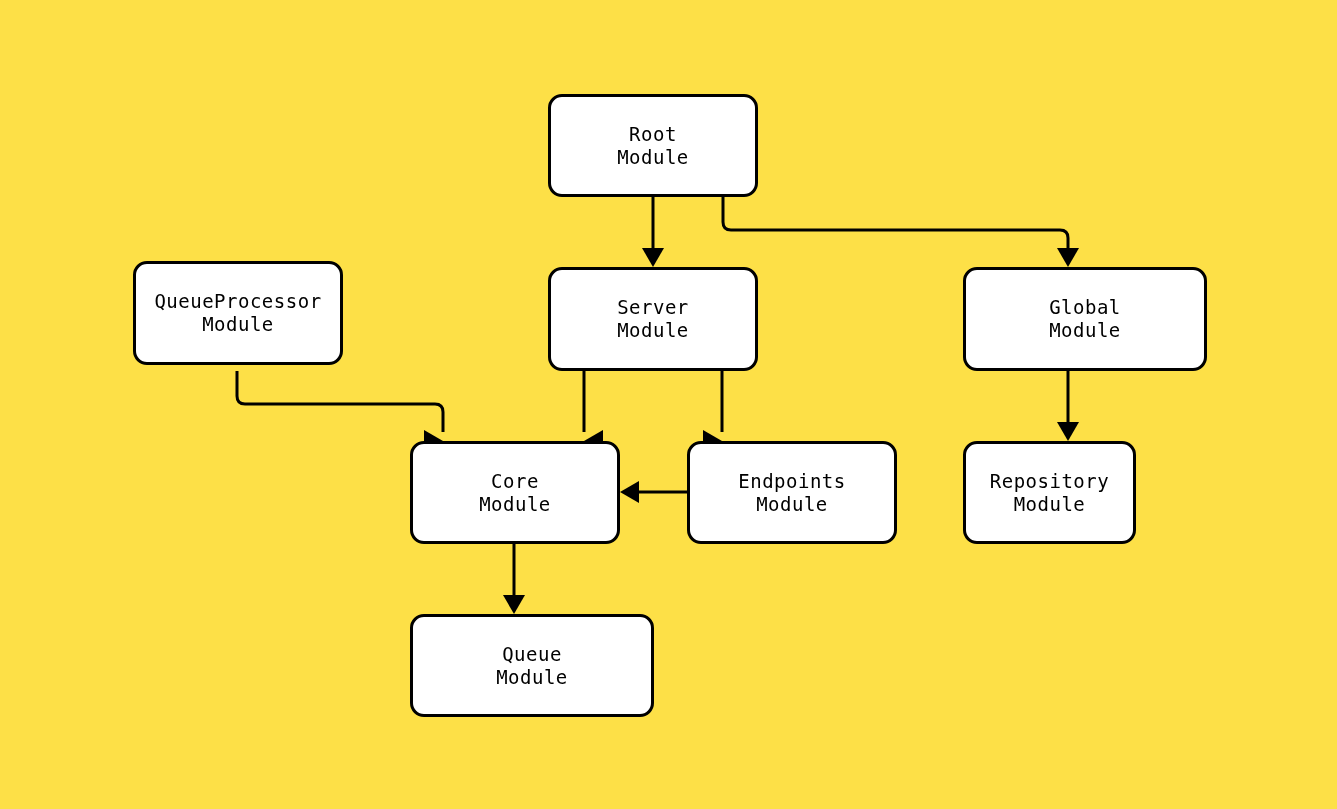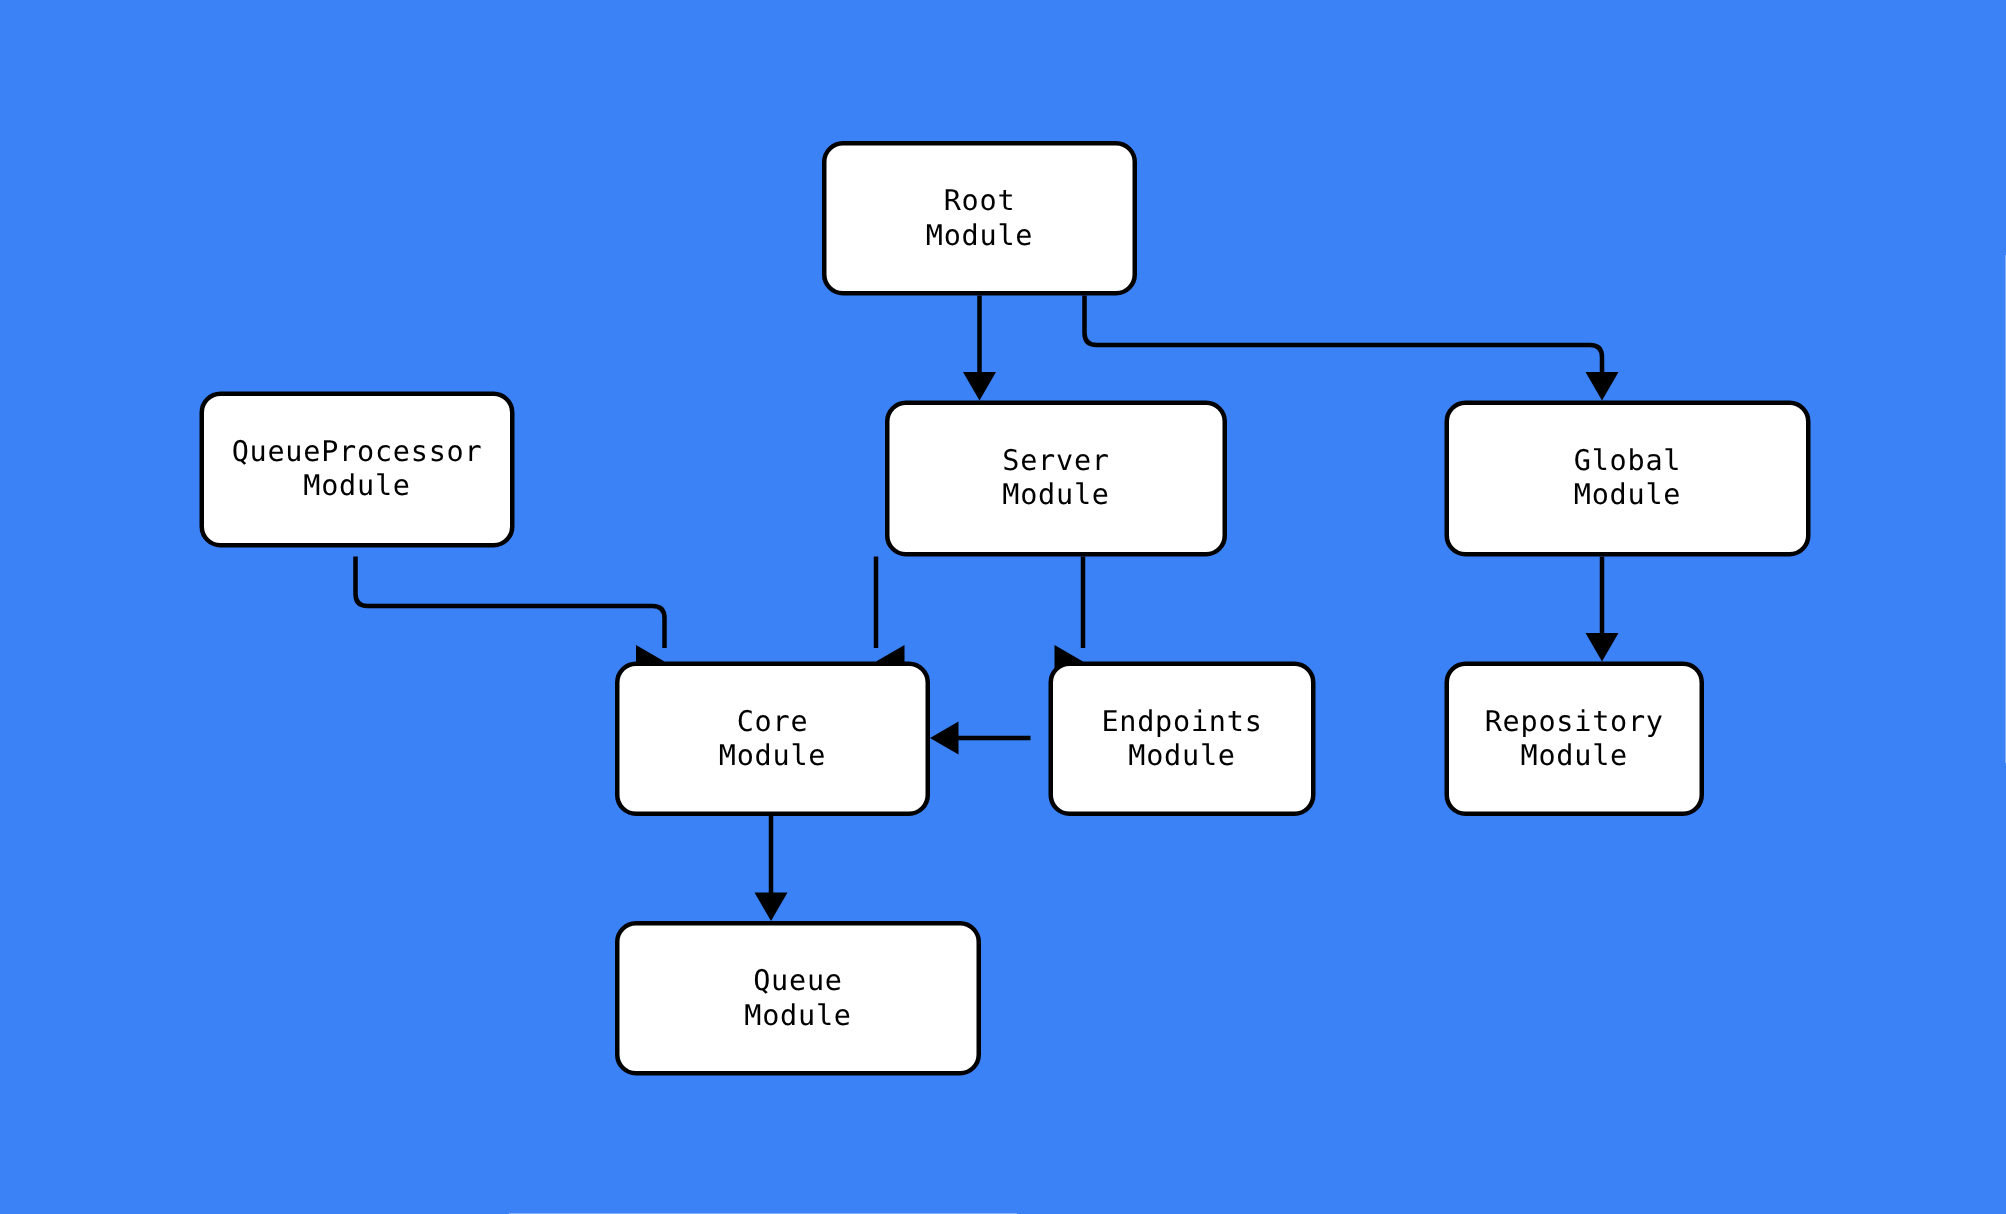--- a/index.html
+++ b/index.html
@@ -11,21 +11,21 @@
   body {
     width: 1337px;
     height: 809px;
     font-family: "DejaVu Sans Mono", "Liberation Mono", monospace;
     overflow: hidden;
   }
   #diagram-canvas {
     position: relative;
     width: 1337px;
     height: 809px;
-    background: #3b82f6;
+    background: #fde047;
   }
   #edge-layer {
     position: absolute;
     top: 0;
     left: 0;
     width: 1337px;
     height: 809px;
   }
   .node {
     position: absolute;
@@ -80,36 +80,36 @@
   <div class="node" style="left:548px; top:94px; width:210px; height:103px;">
     <span class="node-line">Root</span>
     <span class="node-line">Module</span>
   </div>
 
   <div class="node" style="left:133px; top:261px; width:210px; height:104px;">
     <span class="node-line">QueueProcessor</span>
     <span class="node-line">Module</span>
   </div>
 
-  <div class="node" style="left:548px; top:267px; width:228px; height:104px;margin-left:42px;">
+  <div class="node" style="left:548px; top:267px; width:210px; height:104px;">
     <span class="node-line">Server</span>
     <span class="node-line">Module</span>
   </div>
 
   <div class="node" style="left:963px; top:267px; width:244px; height:104px;">
     <span class="node-line">Global</span>
     <span class="node-line">Module</span>
   </div>
 
   <div class="node" style="left:410px; top:441px; width:210px; height:103px;">
     <span class="node-line">Core</span>
     <span class="node-line">Module</span>
   </div>
 
-  <div class="node" style="left:687px; top:441px; width:178px; height:103px;margin-left:12px;">
+  <div class="node" style="left:687px; top:441px; width:210px; height:103px;">
     <span class="node-line">Endpoints</span>
     <span class="node-line">Module</span>
   </div>
 
   <div class="node" style="left:963px; top:441px; width:173px; height:103px;">
     <span class="node-line">Repository</span>
     <span class="node-line">Module</span>
   </div>
 
   <div class="node" style="left:410px; top:614px; width:244px; height:103px;">

